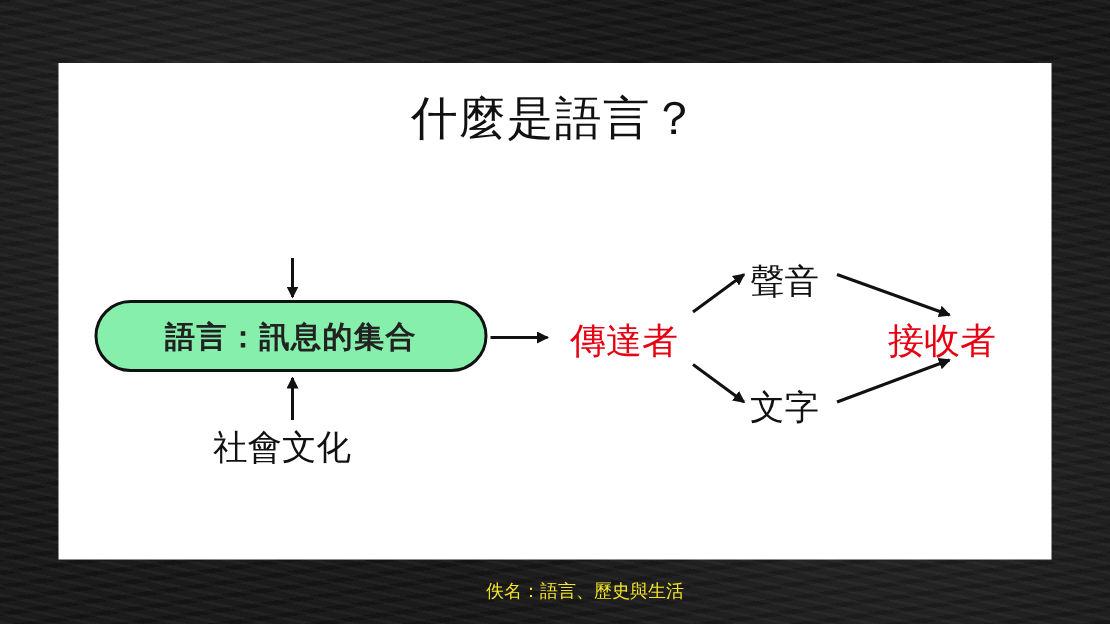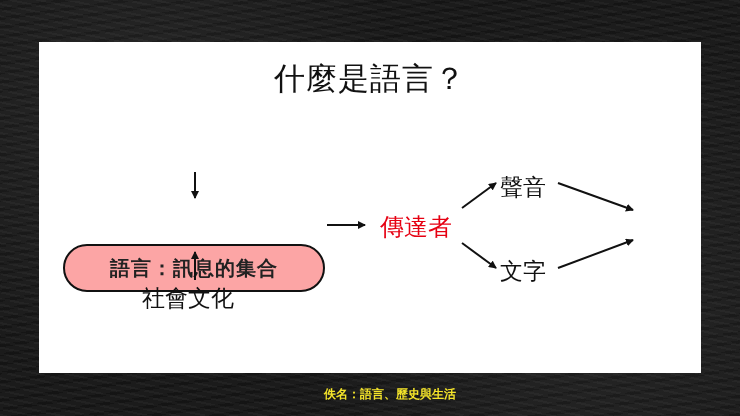--- a/index.html
+++ b/index.html
@@ -20,47 +20,48 @@
   .title {
     position: absolute; left: 0; right: 0; top: 16px; text-align: center;
     font-size: 31px; font-weight: normal; color: #111; letter-spacing: 1px;
   }
   .label {
     position: absolute; font-size: 23px; color: #111; white-space: nowrap;
   }
   .red { color: #e60012; font-size: 24px; }
   .pill {
     position: absolute; left: 24px; top: 158px; width: 262px; height: 48px;
-    background: #fca5a5; border: 2px solid #111; border-radius: 26px;
+    background: #86efac; border: 2px solid #111; border-radius: 26px;
     box-sizing: border-box;
     display: flex; align-items: center; justify-content: center;
-    font-size: 20px; font-weight: bold; color: #222; letter-spacing: 1px; margin-top: 44px;
+    font-size: 20px; font-weight: bold; color: #222; letter-spacing: 1px;
   }
   svg.arrows { position: absolute; left: 0; top: 0; }
   .footer {
     position: absolute; left: 0; right: 0; top: 386px; text-align: center;
-    font-size: 12px; font-weight: bold; color: #f5e52a; padding-left: 40px;
+    font-size: 12px; font-weight: normal; color: #f5e52a; padding-left: 40px;
   }
 </style>
 </head>
 <body>
 
 <div class="panel">
   <div class="title">什麼是語言？</div>
 
 
   <div class="pill">語言：訊息的集合</div>
 
   <div class="label" style="left:103px; top:241px;">社會文化</div>
 
   <div class="label red" style="left:341px; top:169px;">傳達者</div>
 
   <div class="label" style="left:461px; top:214px;">文字</div>
   <div class="label" style="left:461px; top:130px;">聲音</div>
 
+  <div class="label red" style="left:553px; top:169px;">接收者</div>
 
   <svg class="arrows" width="662" height="331">
     <defs>
       <marker id="ah" markerWidth="8" markerHeight="8" refX="7" refY="4" orient="auto" markerUnits="userSpaceOnUse">
         <path d="M0,0 L8,4 L0,8 Z" fill="#111"></path>
       </marker>
     </defs>
 
     <line x1="156" y1="130" x2="156" y2="156" stroke="#111" stroke-width="2" marker-end="url(#ah)"></line>
 

